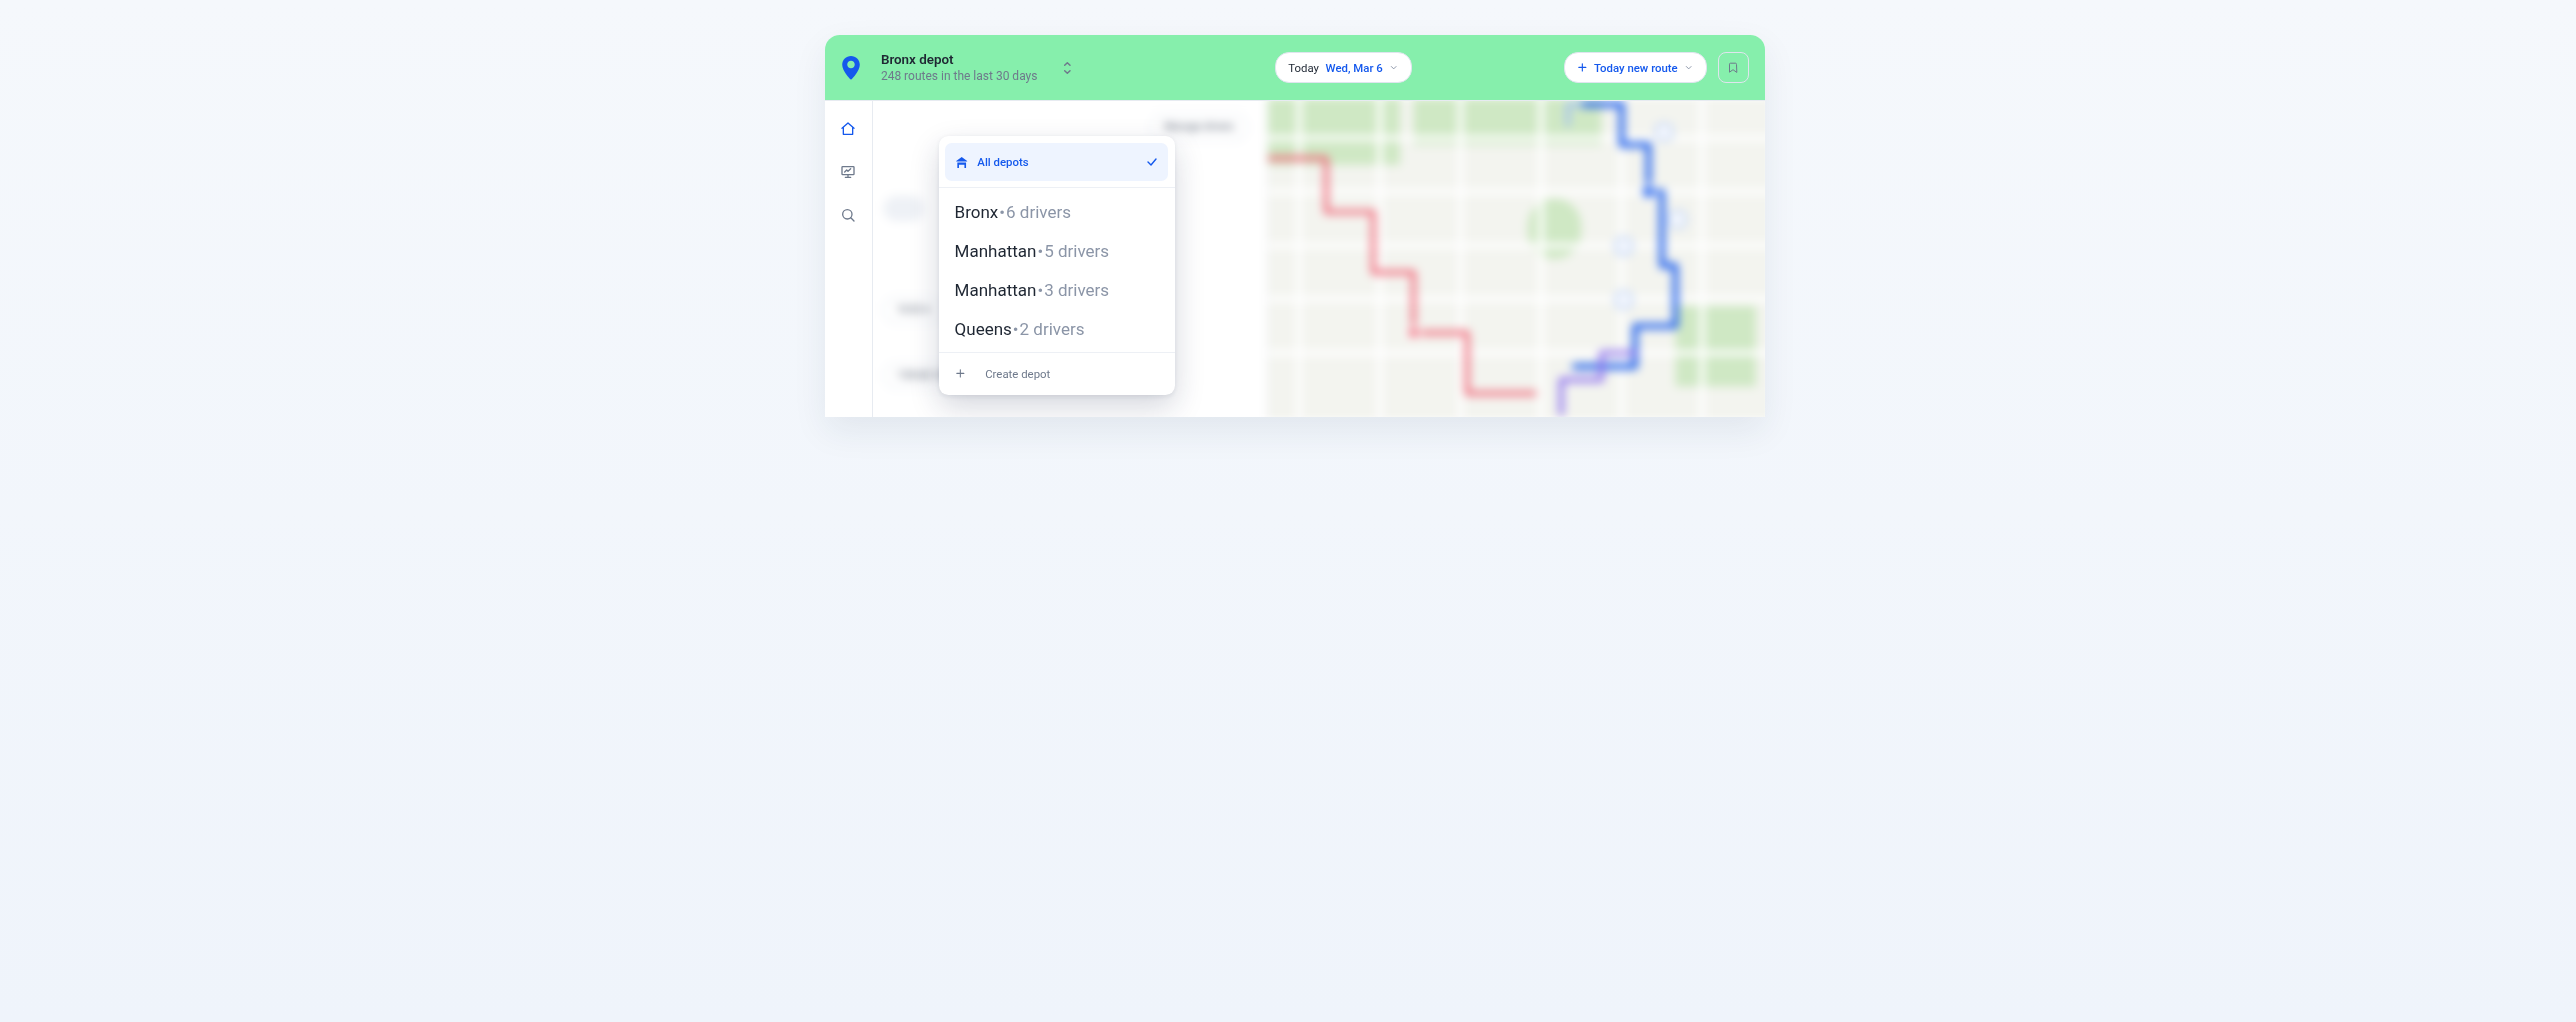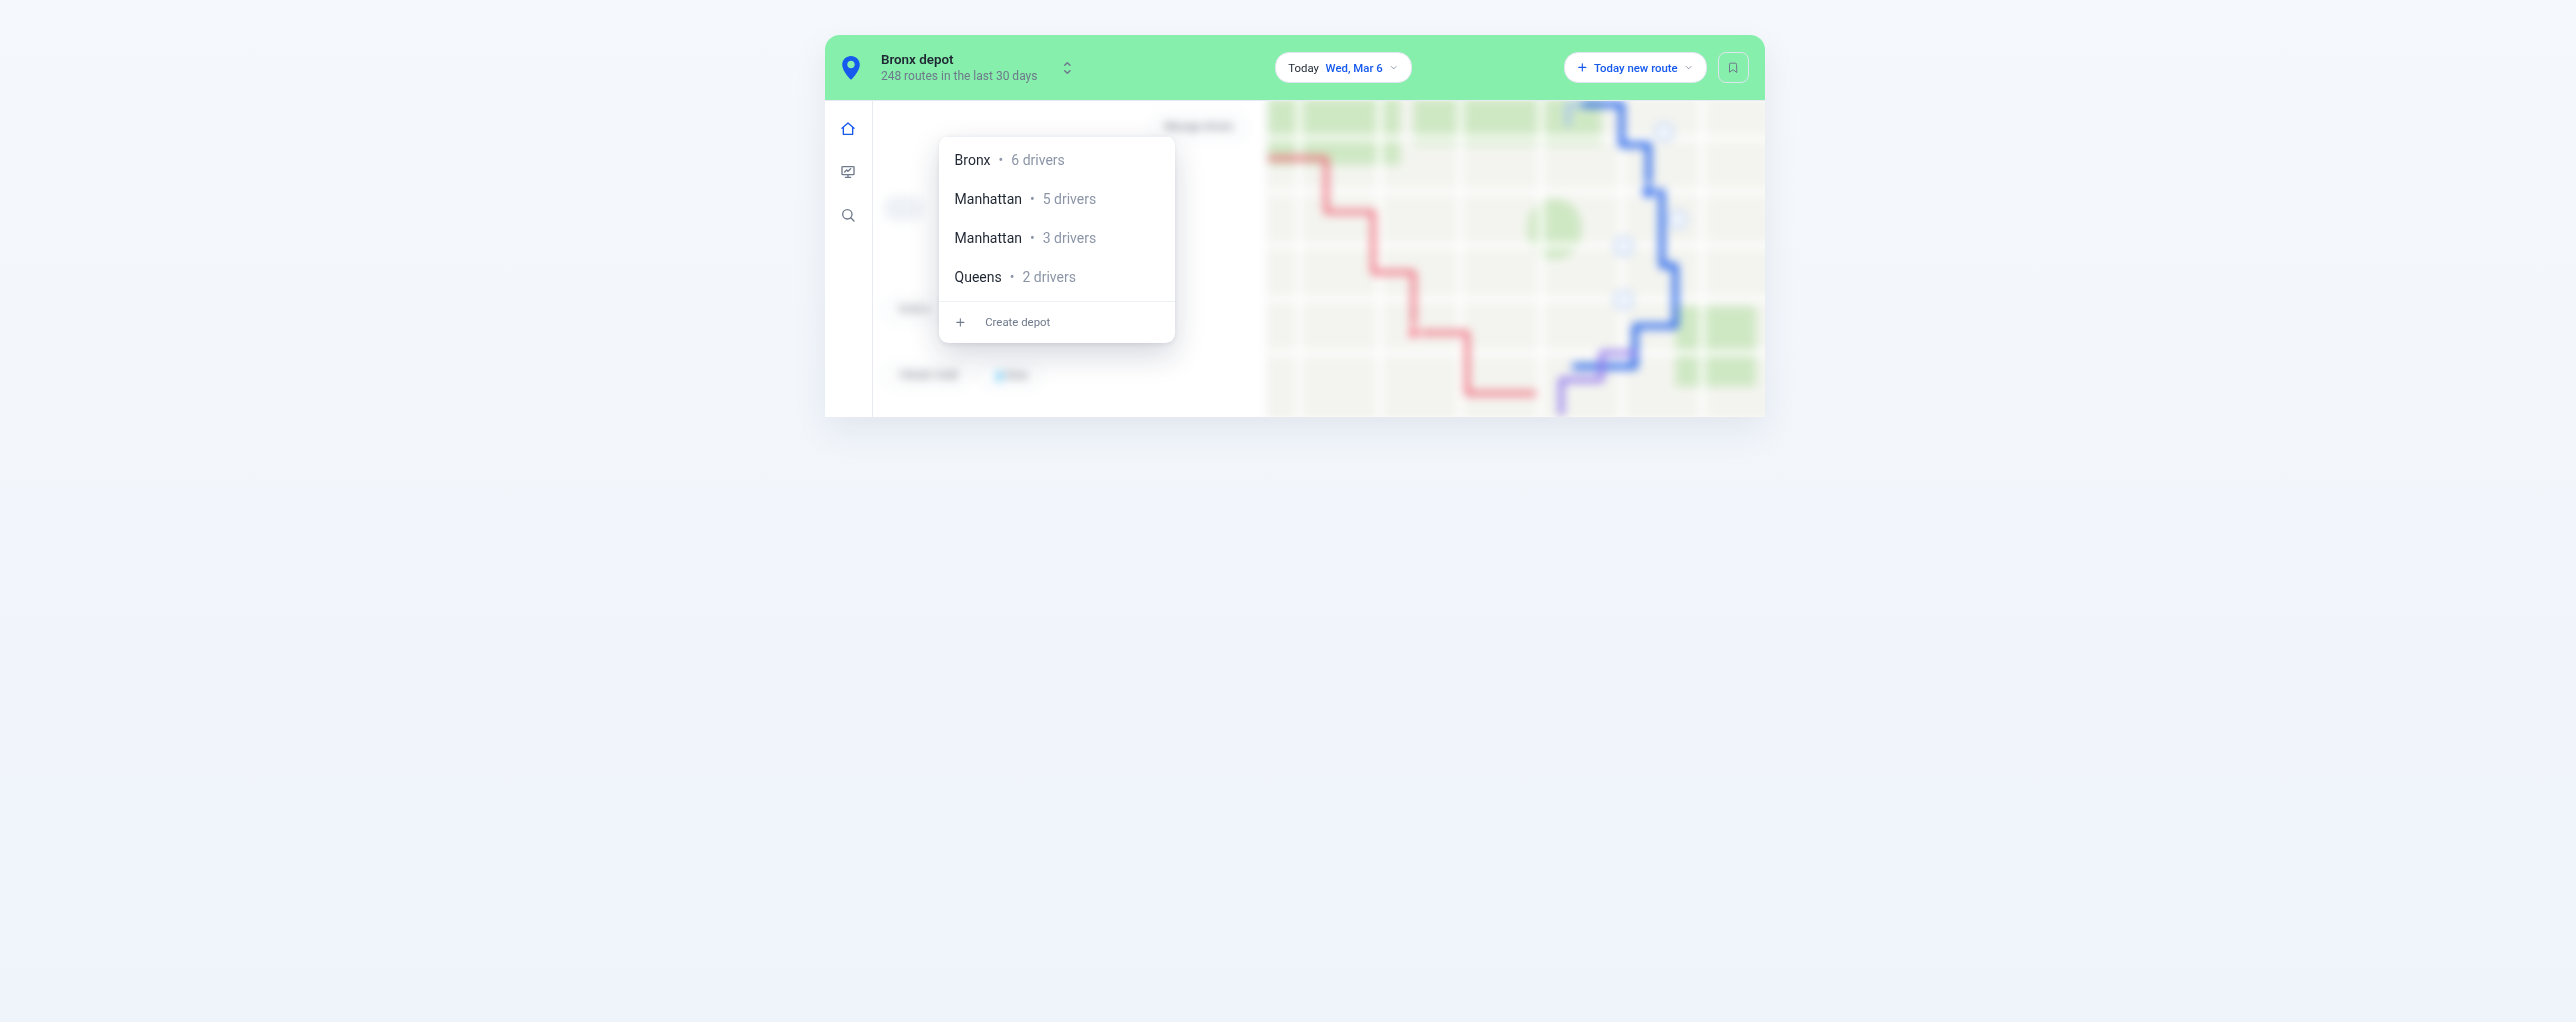--- a/index.html
+++ b/index.html
@@ -185,23 +185,23 @@
   }
   .dd-row.all .check { margin-left:auto; color:#1559ed; }
 
   .dd-sep { height:0.7px; background:#edf0f5; }
 
   .dd-list { padding: 4px 6.7px 4px; }
   .dd-item {
     display:flex; align-items:center;
     height:39px;
     padding:0 9.4px;
-    gap:8px;
-    cursor:pointer;
-    font-size:14px;
+    gap:1px;
+    cursor:pointer;
+    font-size:17px;
     color:#1f2733;
     border-radius:6.7px;
   }
   .dd-item .muted { color:#8b95a7; }
 
   .dd-footer {
     display:flex; align-items:center; gap:20px;
     height:42px;
     padding:0 16px;
     font-size:11.4px;
@@ -354,20 +354,33 @@
                 <rect x="632" y="170" width="22" height="22" rx="6"></rect>
               </g>
             </svg>
           </div>
 
         </div>
       </div>
     </div>
 
     <div class="depot-dropdown">
+      <div class="dd-pad">
+        <div class="dd-row all">
+          <svg width="13.4" height="12" viewBox="0 0 24 22" fill="currentColor">
+            <path d="M2 9l10-7 10 7v1H2V9zm2 3h16v10h-3v-6H7v6H4V12z"></path>
+          </svg>
+          <span>All depots</span>
+          <span class="check">
+            <svg width="12" height="12" viewBox="0 0 24 24" fill="none" stroke="currentColor" stroke-width="2.8" stroke-linecap="round" stroke-linejoin="round">
+                <polyline points="4 12 10 18 20 6"></polyline>
+              </svg>
+          </span>
+        </div>
+      </div>
 
       <div class="dd-sep"></div>
 
       <div class="dd-list">
         <div class="dd-item">
           <span>Bronx</span>
           <span class="muted">•</span>
           <span class="muted">6 drivers</span>
         </div>
         <div class="dd-item">

